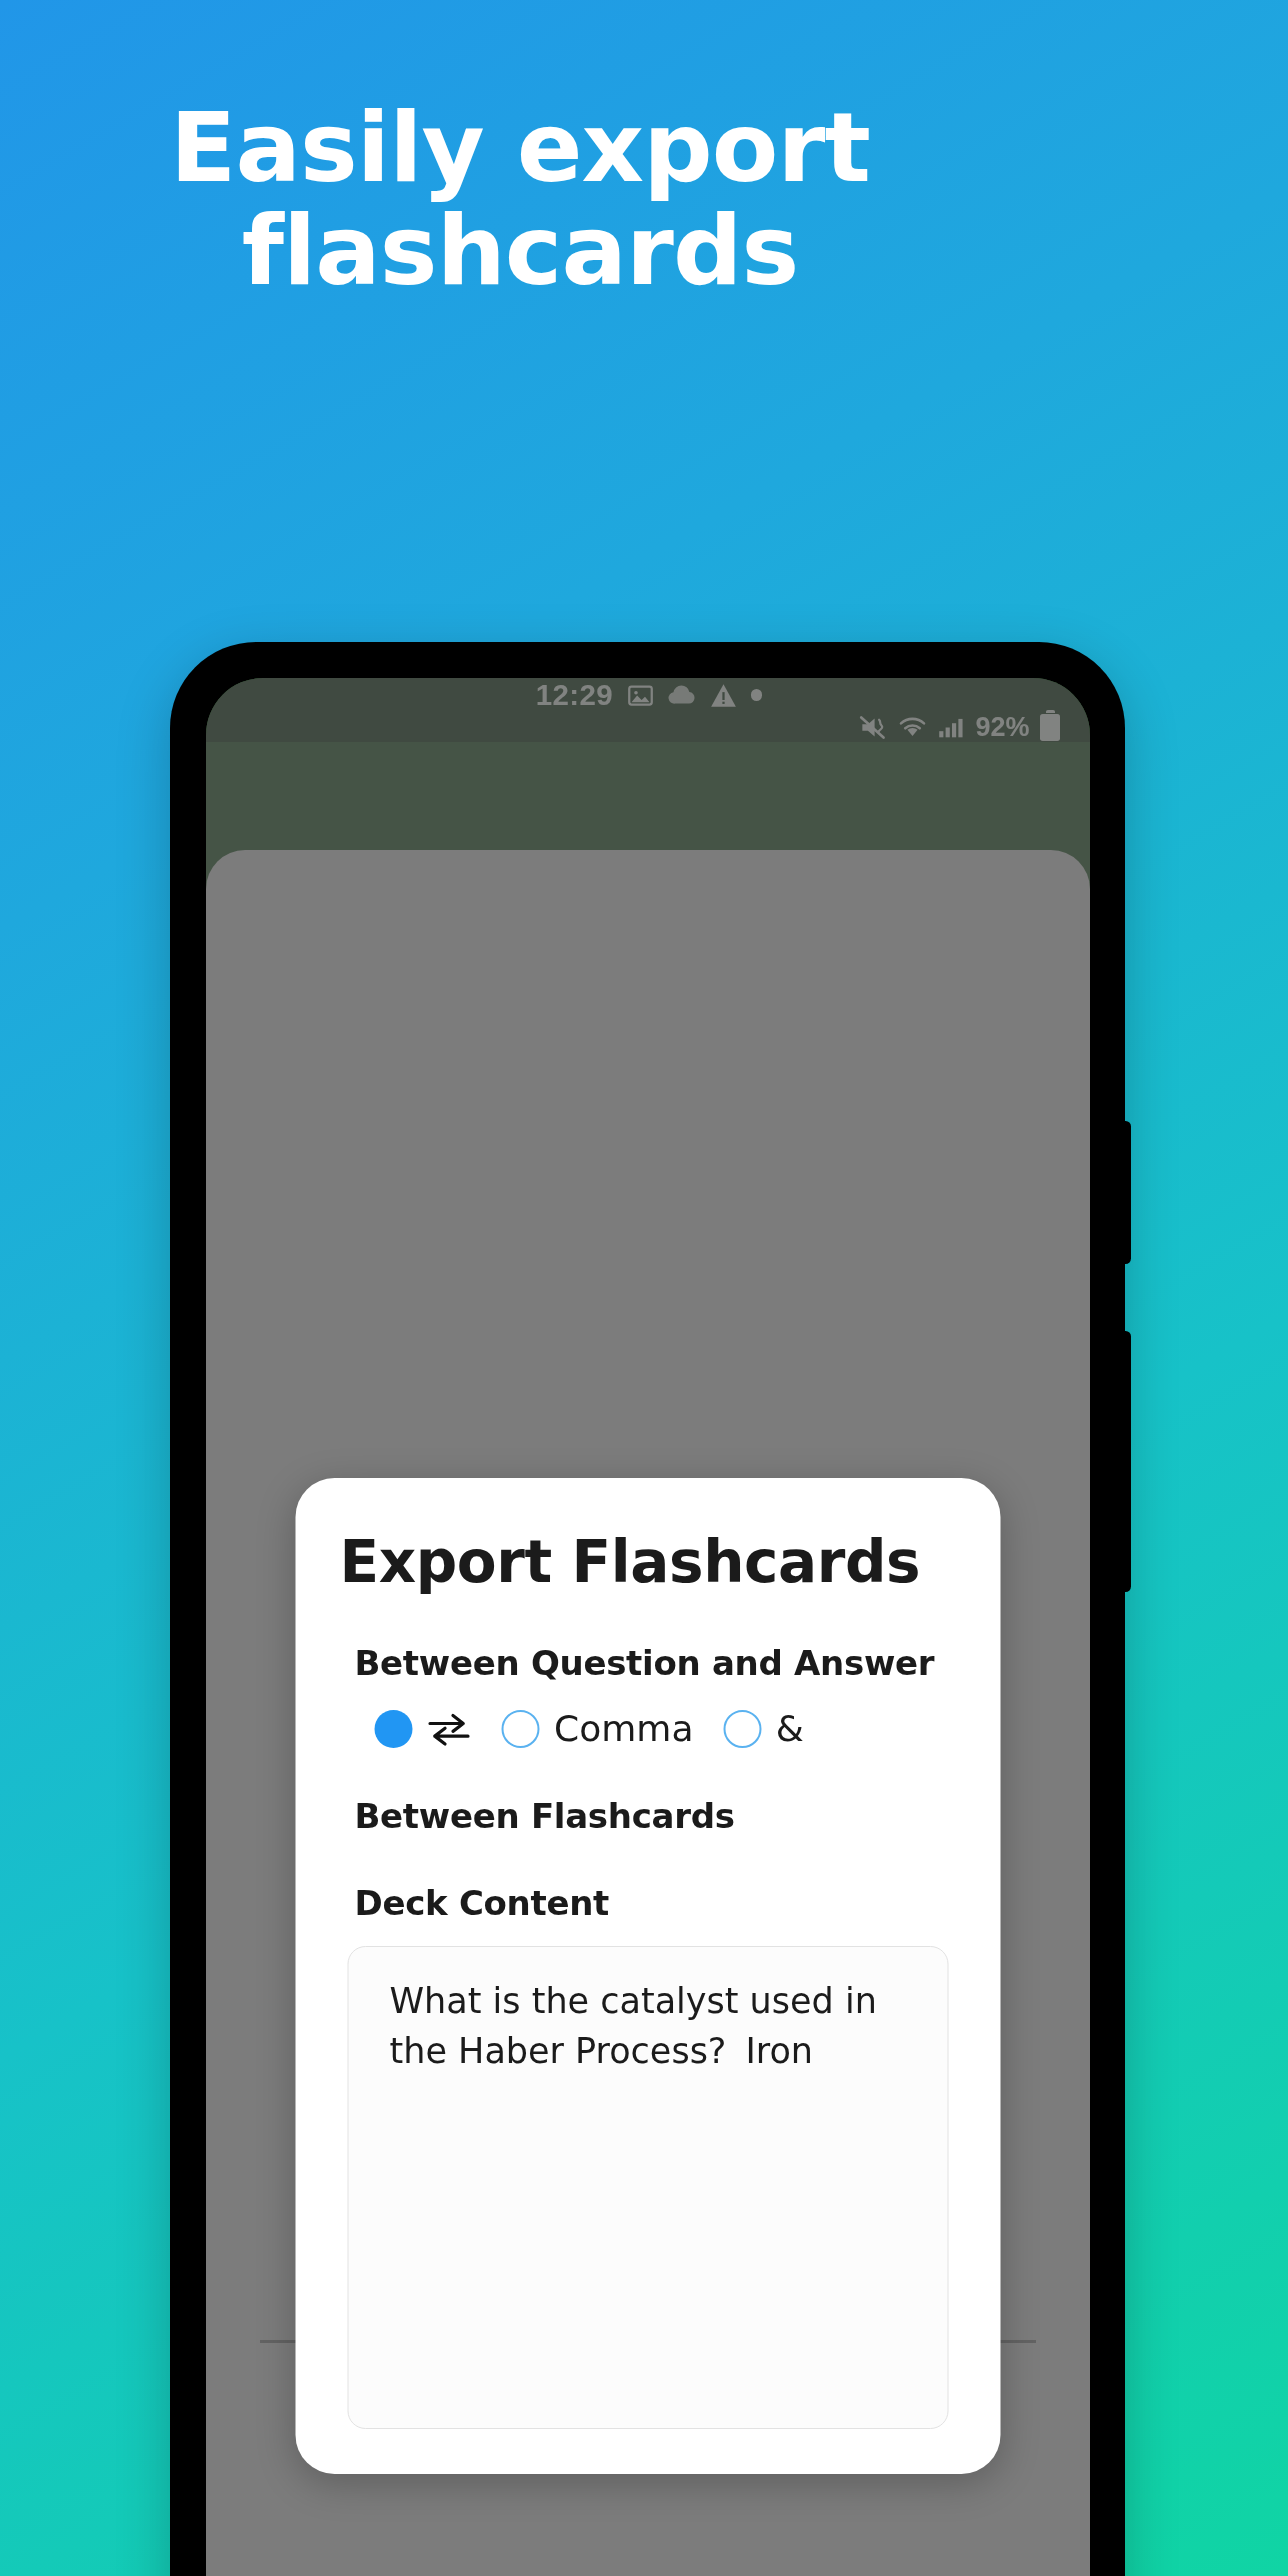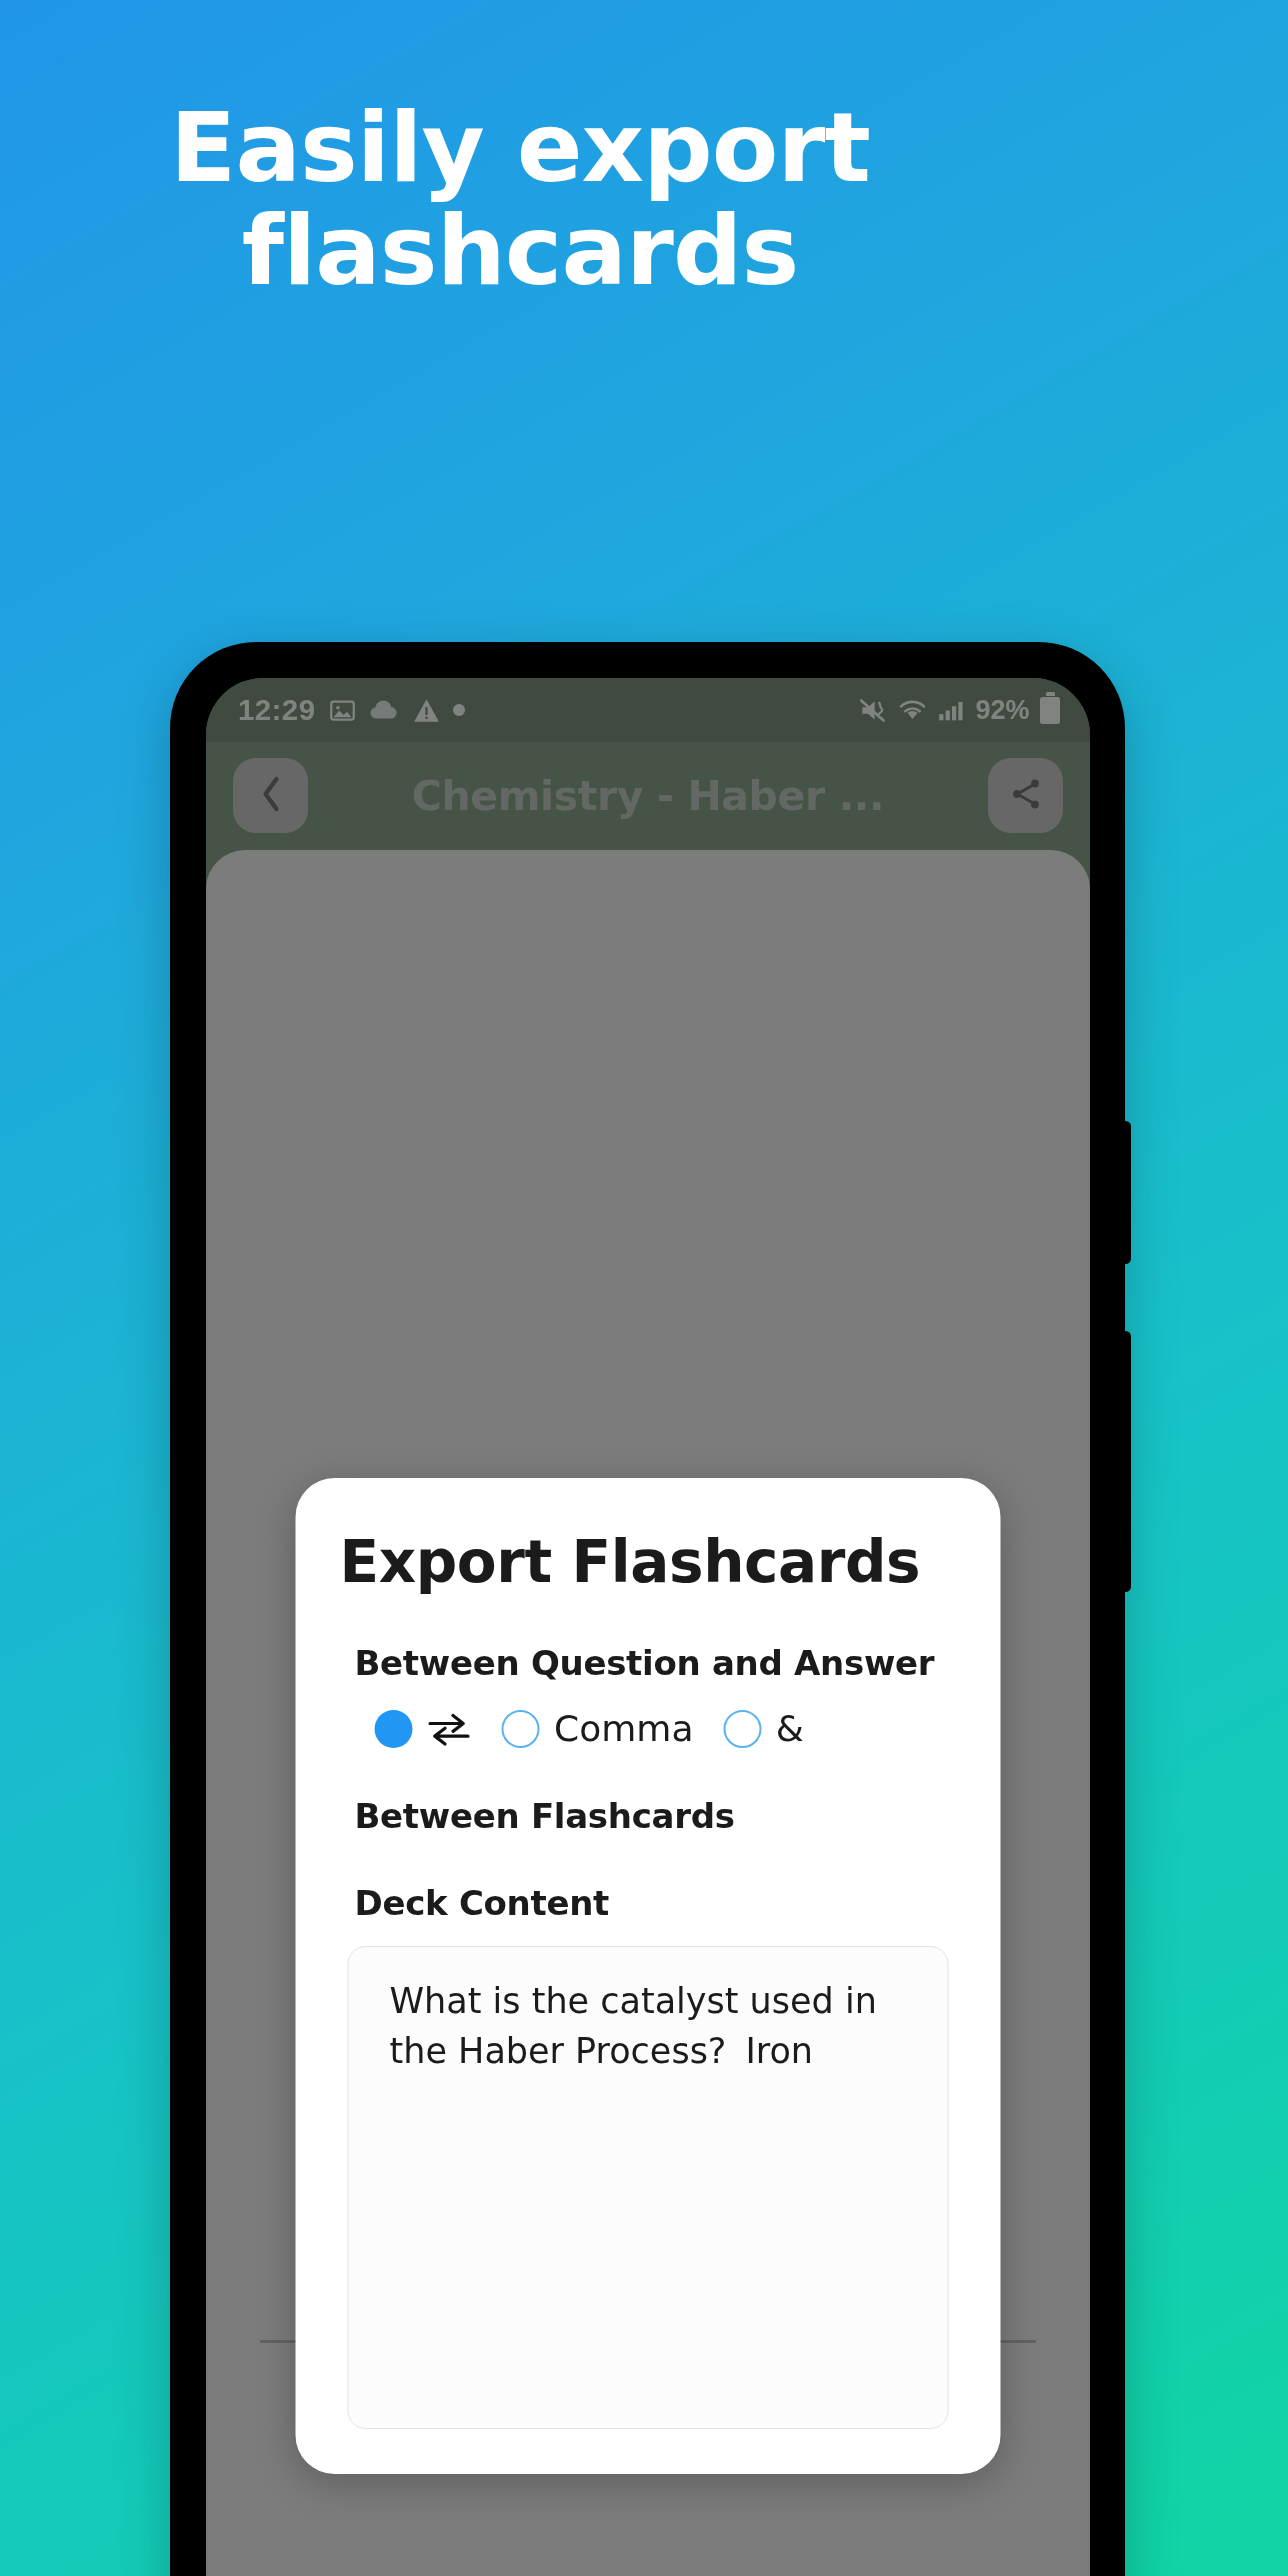--- a/index.html
+++ b/index.html
@@ -69,20 +69,21 @@
     position: relative;
     height: 64px;
     background: #203f22;
     display: flex;
     align-items: center;
     padding: 0 30px 0 32px;
     color: #e8eee8;
     font-size: 29.5px;
     font-weight: 600;
     letter-spacing: 0.4px;
+    flex-direction: column;
   }
   .sb-left { display: flex; align-items: center; gap: 13.4px; }
   .sb-right { display: flex; align-items: center; gap: 10.7px; margin-left: auto; }
   .sb-ico { display: inline-flex; align-items: center; justify-content: center; }
   .sb-dot { width: 11.6px; height: 11.6px; border-radius: 50%; background: #e8eee8; display:inline-block; }
   .sb-battery {
     width: 19.7px; height: 27px; background: #e8eee8; border-radius: 2.7px;
     position: relative; display:inline-block;
   }
   .sb-battery::after {
@@ -305,40 +306,20 @@
               <rect x="6.2" y="9" width="3.4" height="8" fill="#e8eee8"></rect>
               <rect x="11.4" y="5.5" width="3.4" height="11.5" fill="#e8eee8"></rect>
               <rect x="16.6" y="2" width="3.4" height="15" fill="#e8eee8"></rect>
             </svg>
         </span>
         <span class="sb-pct">92%</span>
         <span class="sb-battery"></span>
       </div>
     </div>
 
-    <div class="appbar">
-      <div class="iconbtn">
-        <span>
-          <svg width="30" height="38" viewBox="0 0 20 28">
-              <path d="M14 3L6 14l8 11" fill="none" stroke="#111" stroke-width="3.2" stroke-linecap="round" stroke-linejoin="round"></path>
-            </svg>
-        </span>
-      </div>
-      <div class="appbar-title">Chemistry - Haber ...</div>
-      <div class="iconbtn">
-        <span>
-          <svg width="36" height="36" viewBox="0 0 24 24">
-              <circle cx="18" cy="5" r="2.6" fill="#111"></circle>
-              <circle cx="6" cy="12" r="2.6" fill="#111"></circle>
-              <circle cx="18" cy="19" r="2.6" fill="#111"></circle>
-              <path d="M8.3 10.8l7.5-4.3M8.3 13.2l7.5 4.3" stroke="#111" stroke-width="2" stroke-linecap="round"></path>
-            </svg>
-        </span>
-      </div>
-    </div>
 
     <div class="app-body">
       <div class="divider-line"></div>
       <button class="new-flashcard-btn">New Flashcard</button>
     </div>
 
     <div class="scrim"></div>
 
     <div class="dialog">
       <div class="dlg-title">Export Flashcards</div>

